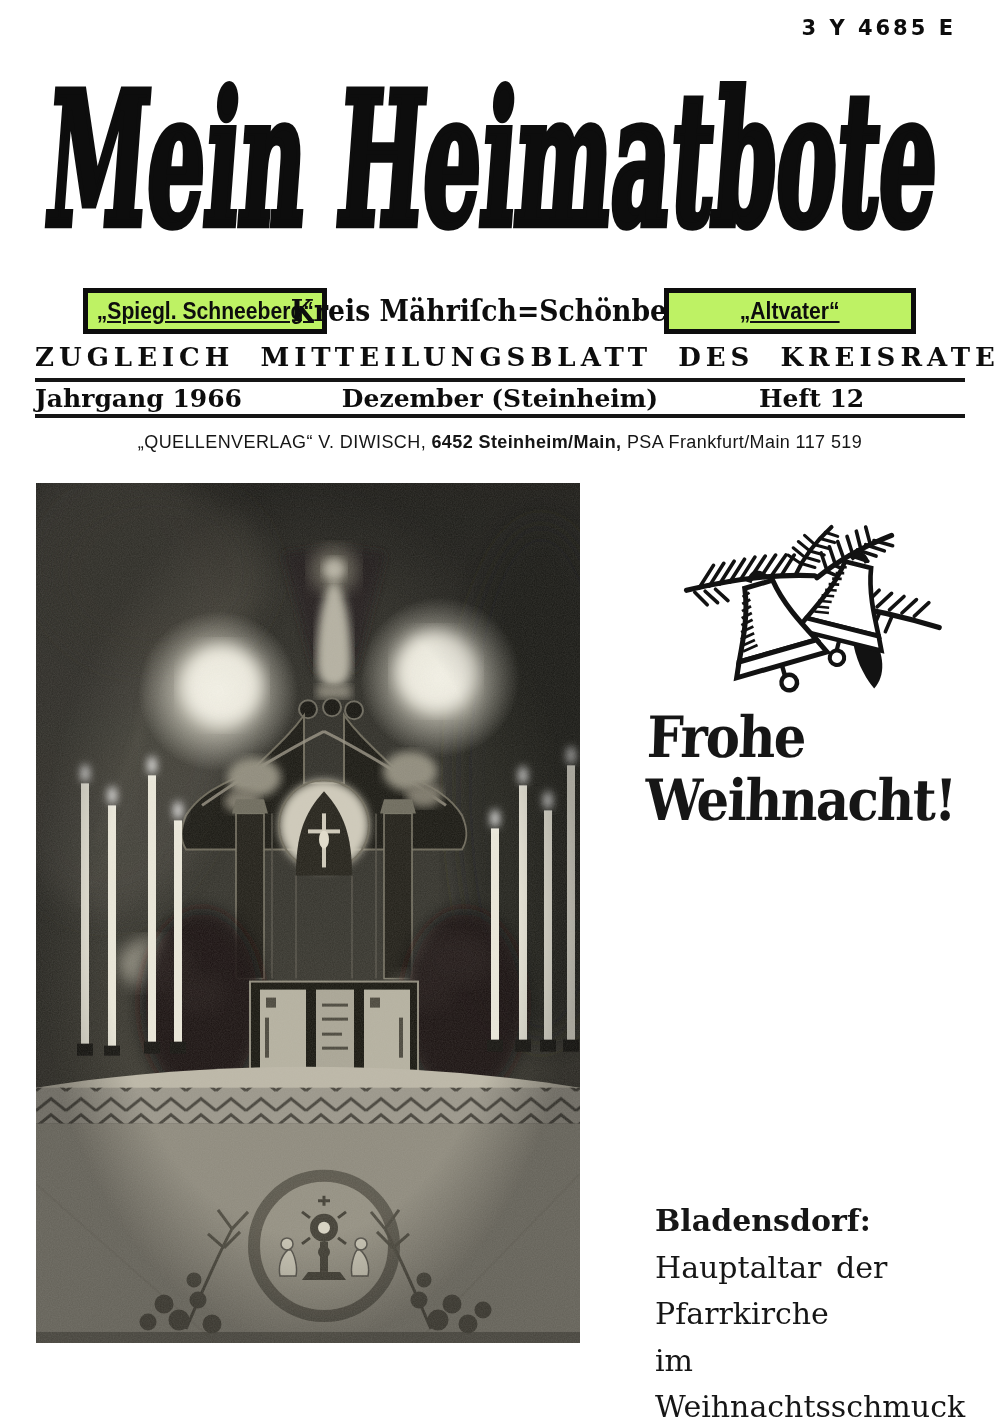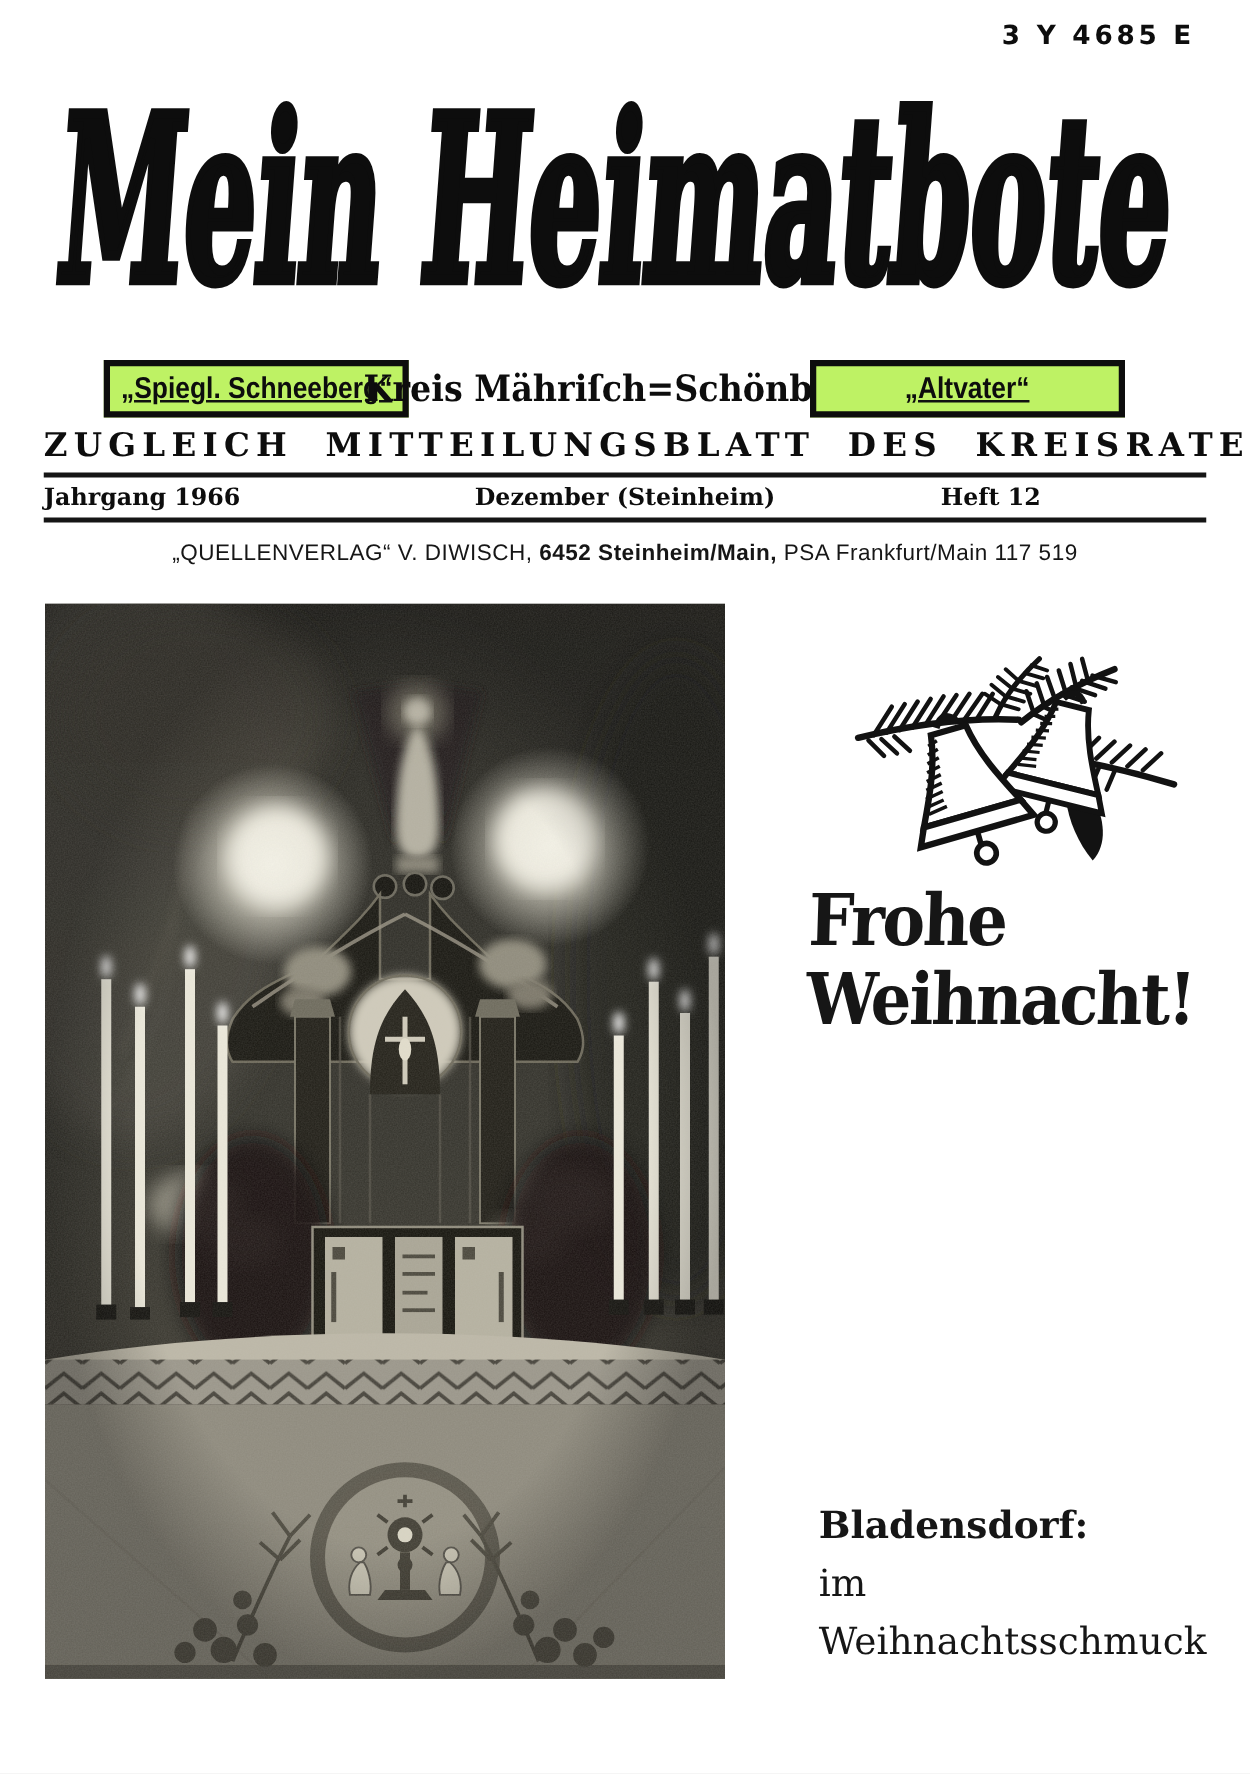--- a/index.html
+++ b/index.html
@@ -15,21 +15,21 @@
     font-size:21px;letter-spacing:3px;color:#0d0d0d;
   }
   
   .masthead{position:absolute;left:26px;top:52px;width:950px;height:214px;}
   
   .banner-box{
     position:absolute;top:288px;height:36px;border:5px solid #0d0d0d;
     display:flex;align-items:center;justify-content:center;background:#bef264;text-decoration:underline;
   }
   .banner-box.left{left:83px;width:234px;}
-  .banner-box.right{left:648px;width:242px;}
+  .banner-box.right{left:664px;width:242px;}
   .banner-box span{
     font-family:"Liberation Sans", sans-serif;font-weight:bold;font-size:24px;
     display:inline-block;transform:scaleX(.88);white-space:nowrap;color:#0d0d0d;
   }
   .banner-center{
     position:absolute;left:330px;top:288px;width:330px;height:46px;
     display:flex;align-items:center;justify-content:center;
     font-family:"DejaVu Serif", serif;font-weight:bold;font-size:29px;
     color:#0d0d0d;white-space:nowrap;
   }
@@ -39,21 +39,21 @@
     position:absolute;left:35px;top:342px;width:930px;text-align:center;
     font-weight:bold;font-size:26px;letter-spacing:5px;word-spacing:12px;
     white-space:nowrap;color:#0d0d0d;
   }
   .rule{position:absolute;left:35px;width:930px;height:4px;background:#151515;}
   .rule.r1{top:378px;}
   .rule.r2{top:414px;}
   .issue-row{
     position:absolute;left:35px;top:384px;width:930px;height:28px;
     display:grid;grid-template-columns:1fr auto 1fr;align-items:center;
-    font-weight:bold;font-size:19px;color:#0d0d0d;
+    font-weight:bold;font-size:25px;color:#0d0d0d;
   }
   .issue-row .c{text-align:center;}
   .issue-row .r{text-align:center;}
   .imprint{
     position:absolute;left:0;top:432px;width:1000px;text-align:center;
     font-family:"Liberation Sans", sans-serif;font-size:18px;letter-spacing:.4px;
     color:#161616;white-space:nowrap;
   }
   .imprint b{font-weight:bold;}
   
@@ -346,16 +346,17 @@
     </svg>
   </div>
 
   <div class="greeting">
     <div>Frohe</div>
     <div>Weihnacht!</div>
   </div>
 
   <div class="caption">
     <div class="t">Bladensdorf:</div>
+    <div>Hauptaltar der Pfarrkirche</div>
     <div>im Weihnachtsschmuck</div>
   </div>
 
 </div>
 
 </body></html>

